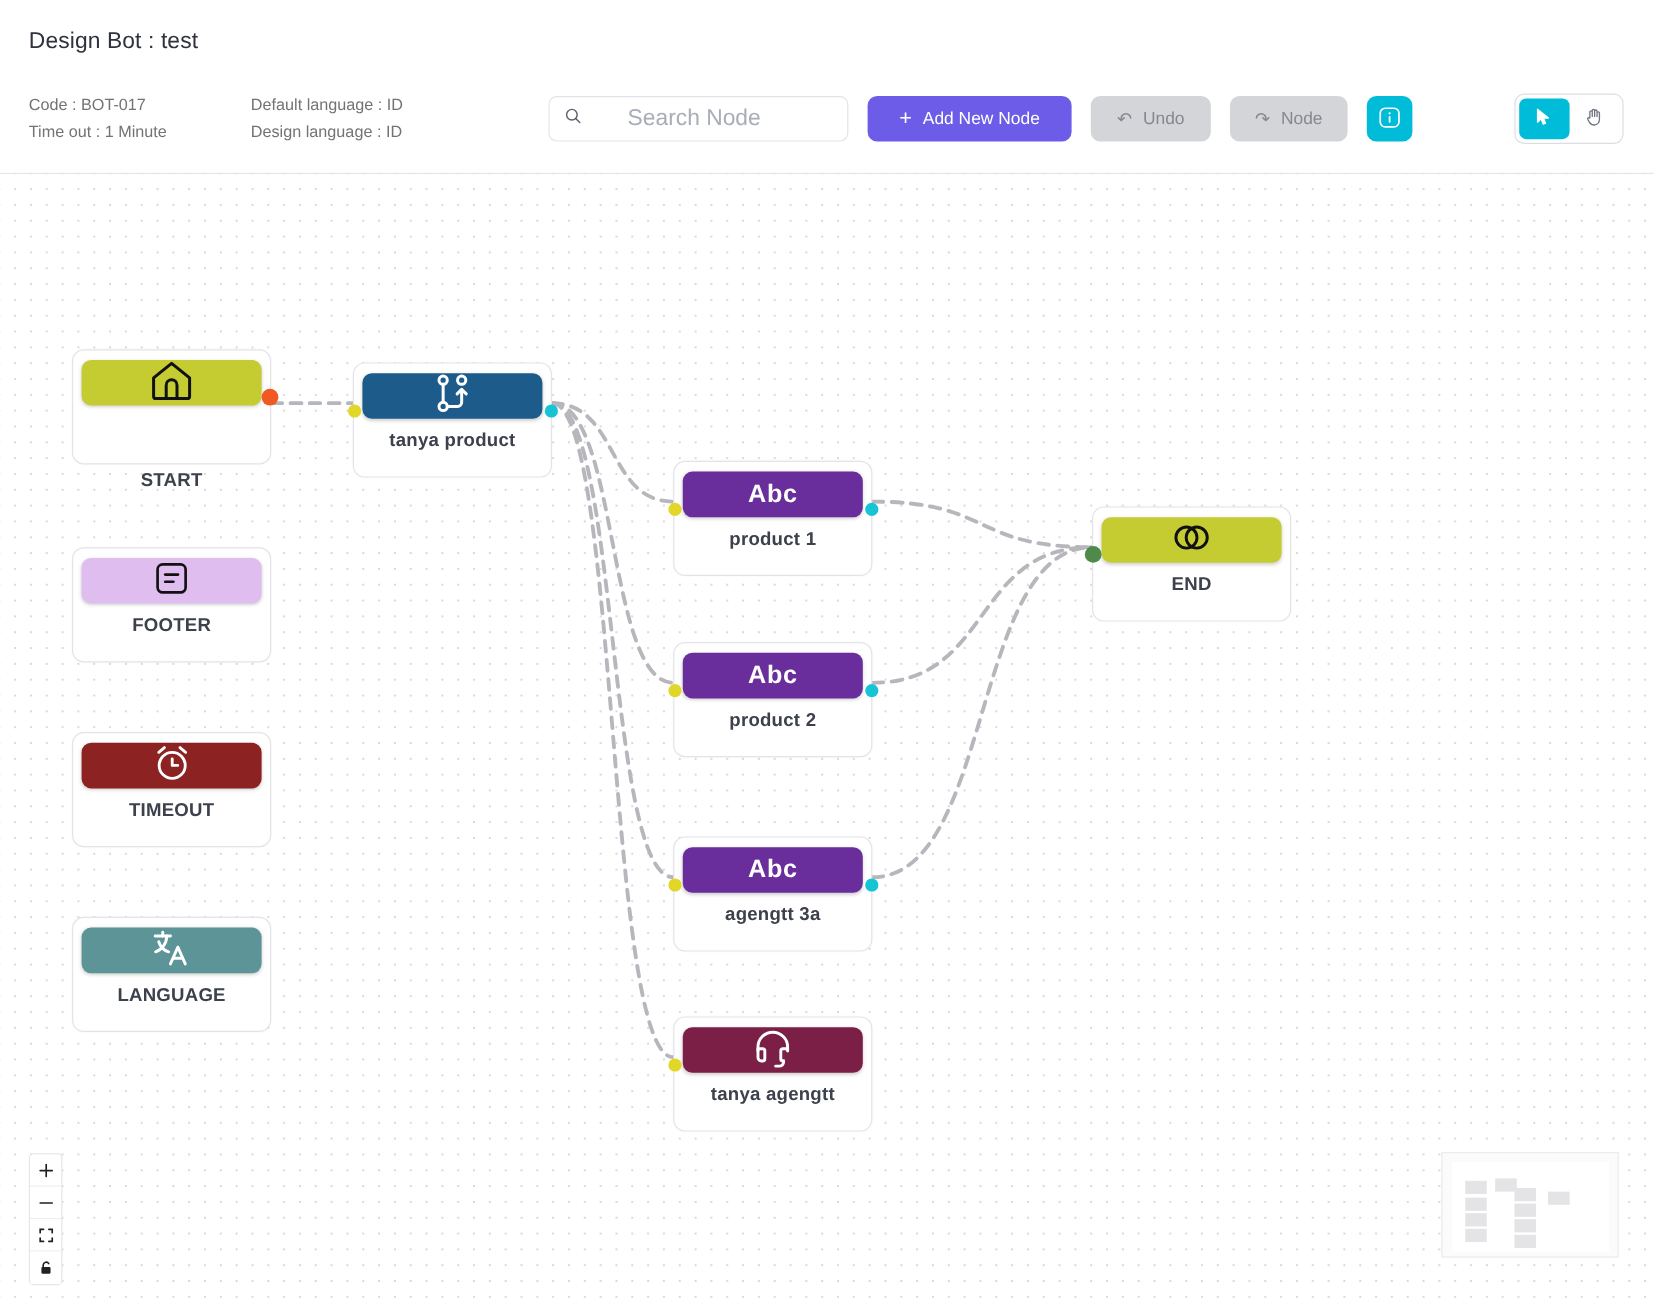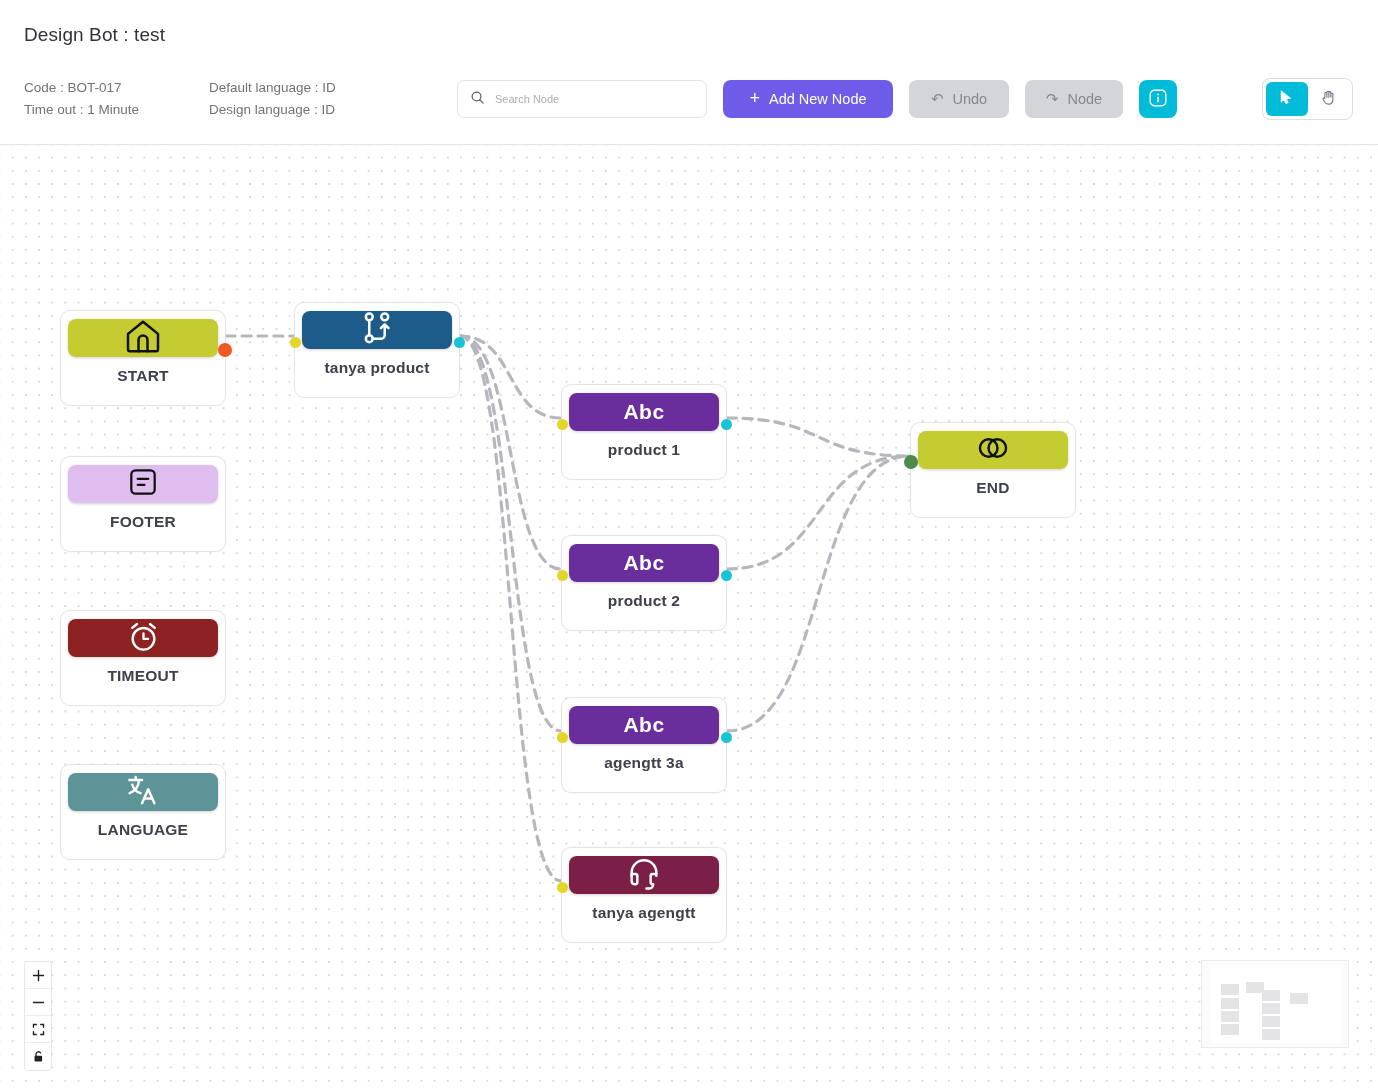--- a/index.html
+++ b/index.html
@@ -33,21 +33,21 @@
     position: absolute; left: 457px; top: 80px;
     width: 250px; height: 38px;
     border: 1px solid #e2e4e9; border-radius: 7px;
     background: #fff;
     display: flex; align-items: center; gap: 8px;
     padding: 0 12px;
   }
   #search-input {
     border: none; outline: none; background: transparent;
     font-family: "Liberation Sans", sans-serif;
-    font-size: 11px; color: #0f766e; width: 195px;
+    font-size: 19px; color: #0f766e; width: 195px; margin-left: 28px;
   }
   #search-input::placeholder { color: #a9adb6; }
 
   
   .tb-btn {
     position: absolute; top: 80px; height: 38px;
     border: none; border-radius: 8px;
     font-family: "Liberation Sans", sans-serif;
     font-size: 14.5px; display: flex; align-items: center;
     justify-content: center; gap: 9px; cursor: pointer;
@@ -230,21 +230,21 @@
         <path d="M 460 191 C 515.55 191, 505.45 424, 561 424"></path>
         <path d="M 460 191 C 515.55 191, 505.45 586, 561 586"></path>
         <path d="M 460 191 C 515.55 191, 505.45 736, 561 736"></path>
         <path d="M 727 273 C 827.65 273, 809.35 311, 910 311"></path>
         <path d="M 727 424 C 827.65 424, 809.35 311, 910 311"></path>
         <path d="M 727 586 C 827.65 586, 809.35 311, 910 311"></path>
       </g>
   </svg>
 
   <div id="node-layer">
-      <div class="node" style="left: 60px; top: 165px;">
+      <div class="node" style="left: 60px; top: 146px; gap: 44px;">
         <div class="node-chip" style="background: rgb(196, 204, 50);">
           <span><svg width="40" height="40" viewBox="0 0 32 32" fill="none" stroke="#111" stroke-width="2" stroke-linejoin="round" stroke-linecap="round">
               <path d="M4 14.3 L16 4.6 L28 14.3 V26.5 a1.6 1.6 0 0 1 -1.6 1.6 H5.6 A1.6 1.6 0 0 1 4 26.5 Z"></path>
               <path d="M12.4 28.1 V19.2 a3.6 3.6 0 0 1 7.2 0 V28.1"></path>
             </svg></span>
         </div>
         <div class="node-label">START</div>
         <div class="port out" style="background: rgb(240, 90, 34); width: 14px; height: 14px; right: -7px; top: 32px;"></div>
       </div>
       <div class="node" style="left: 294px; top: 157px;">

